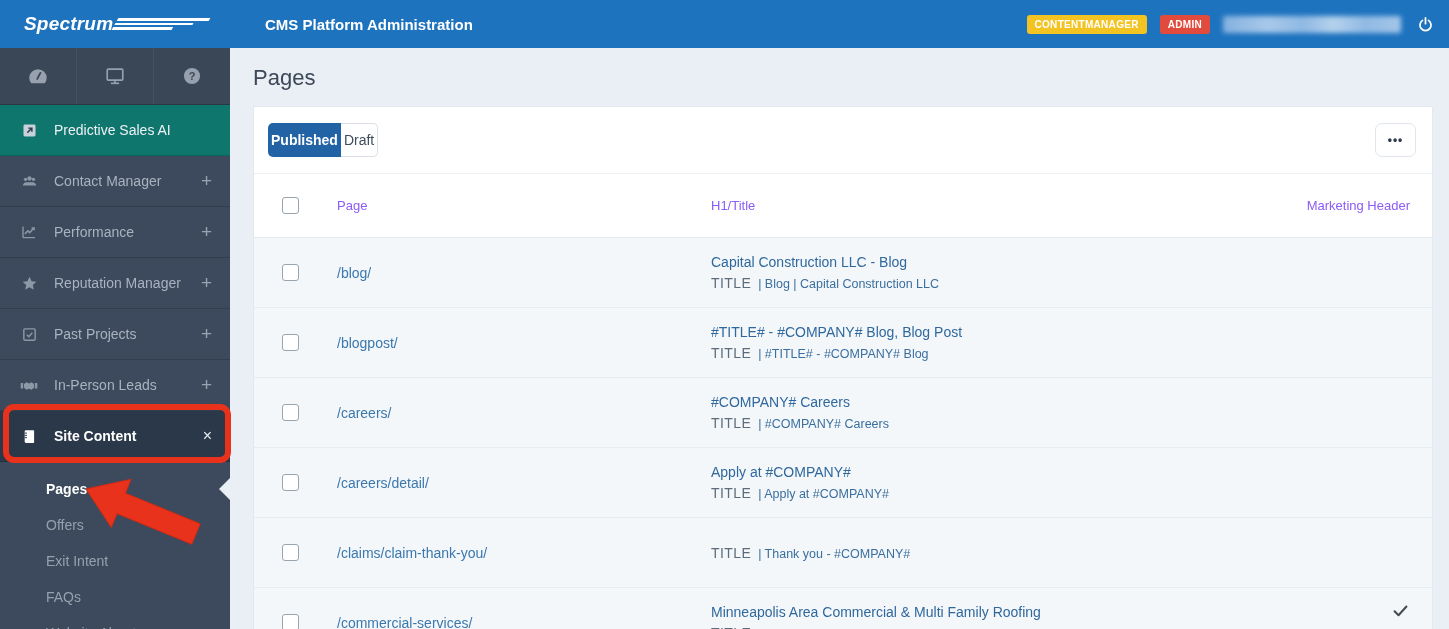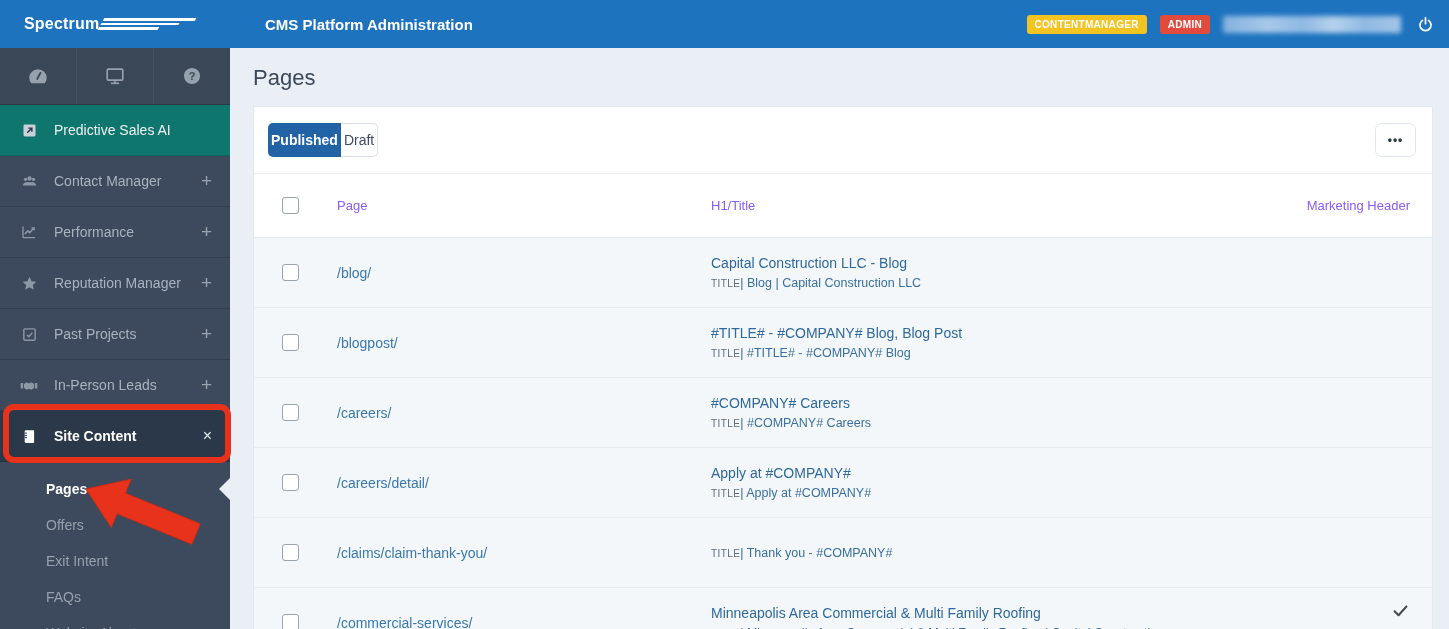--- a/index.html
+++ b/index.html
@@ -1,21 +1,21 @@
 <!DOCTYPE html>
 <html><head>
 <meta charset="utf-8">
 <style>
   * { margin:0; padding:0; box-sizing:border-box; }
   html,body { width:1449px; height:629px; overflow:hidden; font-family:"Liberation Sans", sans-serif; background:#E9EFF5; }
 
   
   .topbar { position:fixed; top:0; left:0; right:0; height:48px; background:#1E73BE; display:flex; align-items:center; z-index:30; }
   .logo-area { width:230px; flex:0 0 230px; display:flex; align-items:center; padding-left:24px; }
-  .logo-text { color:#fff; font-size:16px; font-weight:800; letter-spacing:.2px;text-align:right; }
+  .logo-text { color:#fff; font-size:19px; font-weight:800; font-style:italic; letter-spacing:.2px;text-align:right; }
   .logo-lines { margin-left:2px; display:flex; flex-direction:column; gap:2px; transform:skewX(-30deg); }
   .logo-lines span { display:block; height:2.6px; background:#fff; }
   .logo-lines span:nth-child(1){ width:92px; }
   .logo-lines span:nth-child(2){ width:78px; }
   .logo-lines span:nth-child(3){ width:60px; }
   .topbar-title { color:#fff; font-size:15px; font-weight:700; margin-left:35px; }
   .topbar-right { margin-left:auto; display:flex; align-items:center; gap:13px; padding-right:13px; }
   .badge { font-size:10px; font-weight:700; color:#fff; padding:4px 8px; border-radius:3px; letter-spacing:.3px; }
   .badge.yellow { background:#F2C321; }
   .badge.red { background:#E04B3D; }
@@ -61,21 +61,21 @@
   .c-title { flex:1 1 auto; min-width:0; }
   .c-mkt   { width:150px; flex:0 0 150px; display:flex; justify-content:flex-end; }
   .checkbox { width:17px; height:17px; background:#fff; border:1px solid #98A4B0; border-radius:3px; cursor:pointer; }
 
   .trow { display:flex; min-height:70px; background:#F4F7FA; border-bottom:1px solid #E7ECF1; padding:0 22px 0 28px; }
   .trow .c-page { font-size:14px; color:#3A78AD; cursor:pointer; }
   .trow .c-title { display:flex; flex-direction:column; justify-content:center; gap:5px; padding:10px 0; }
   .row-h1 { font-size:14px; color:#2F689D; }
   .row-h1:empty { display:none; }
   .row-sub { font-size:12.5px; color:#3A6F9F; }
-  .t-label { font-size:10px; color:#5D6C7B; letter-spacing:.4px; }
+  .t-label { font-size:14px; color:#5D6C7B; letter-spacing:.4px; margin-right:7px; }
   .trow .c-mkt { align-items:flex-start; padding-top:13px; }
 
   
   .anno { position:fixed; left:0; top:0; width:1449px; height:629px; pointer-events:none; z-index:50; }
 
   svg { display:block; }
 </style>
 </head>
 <body>
 

